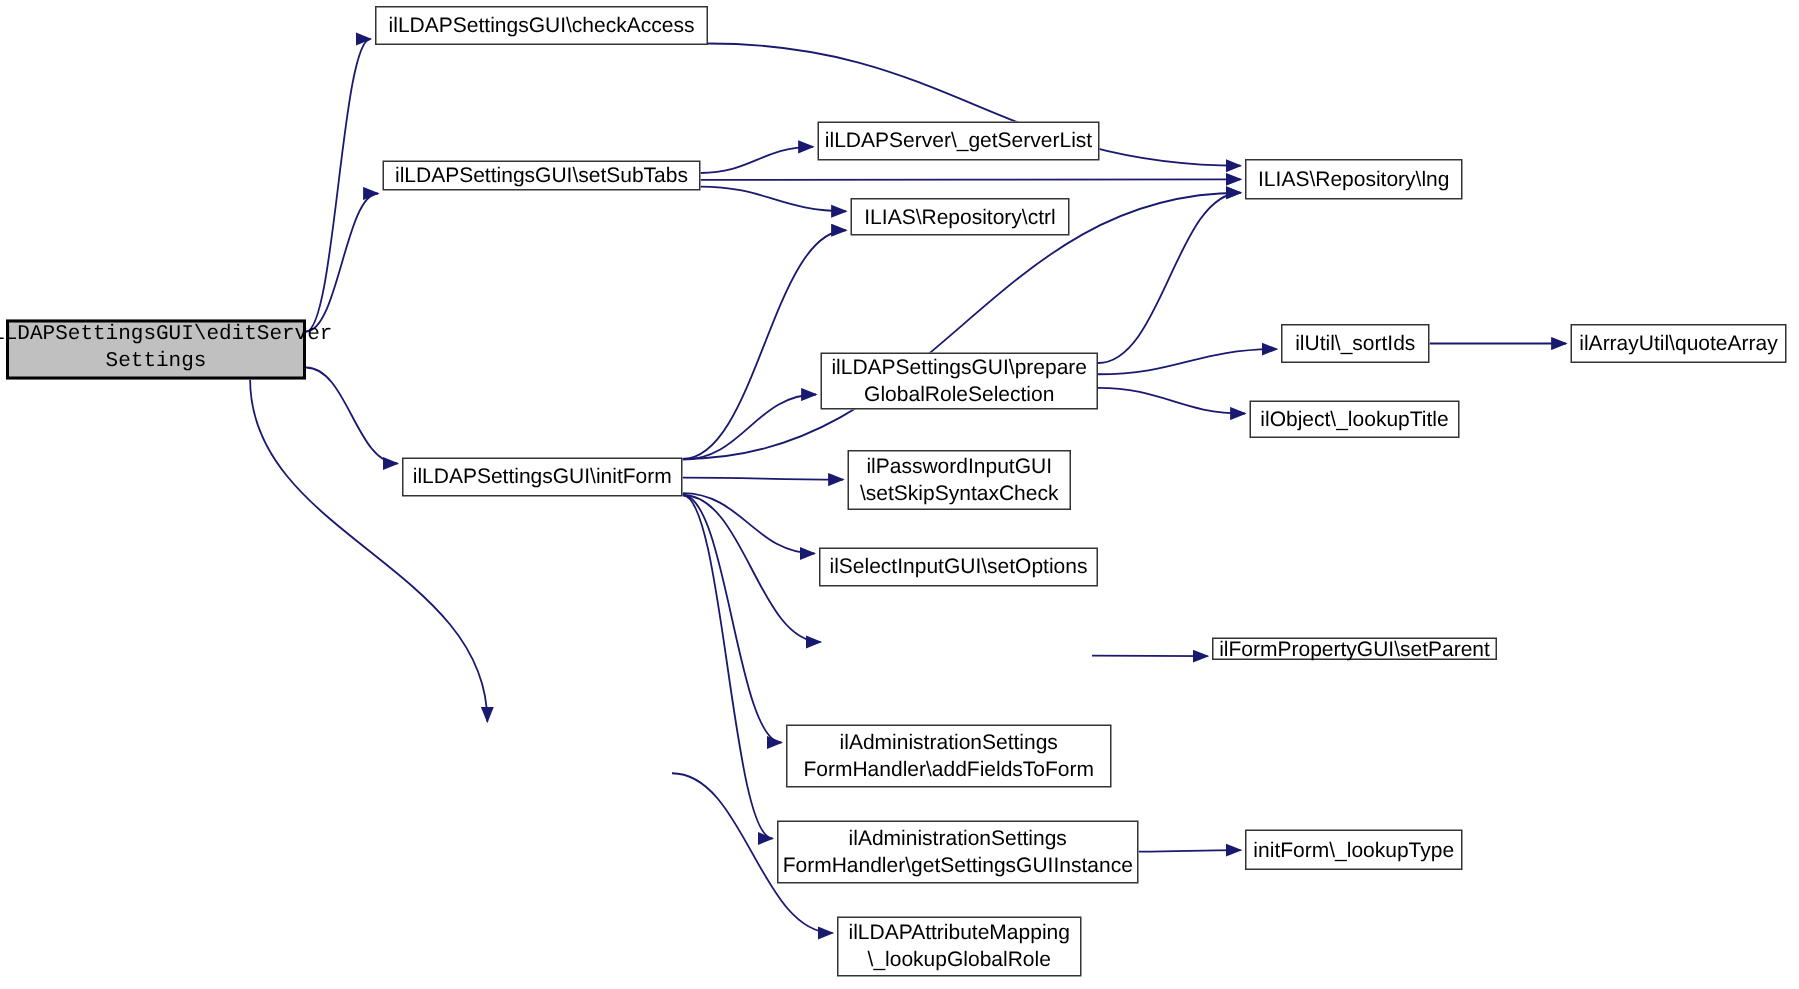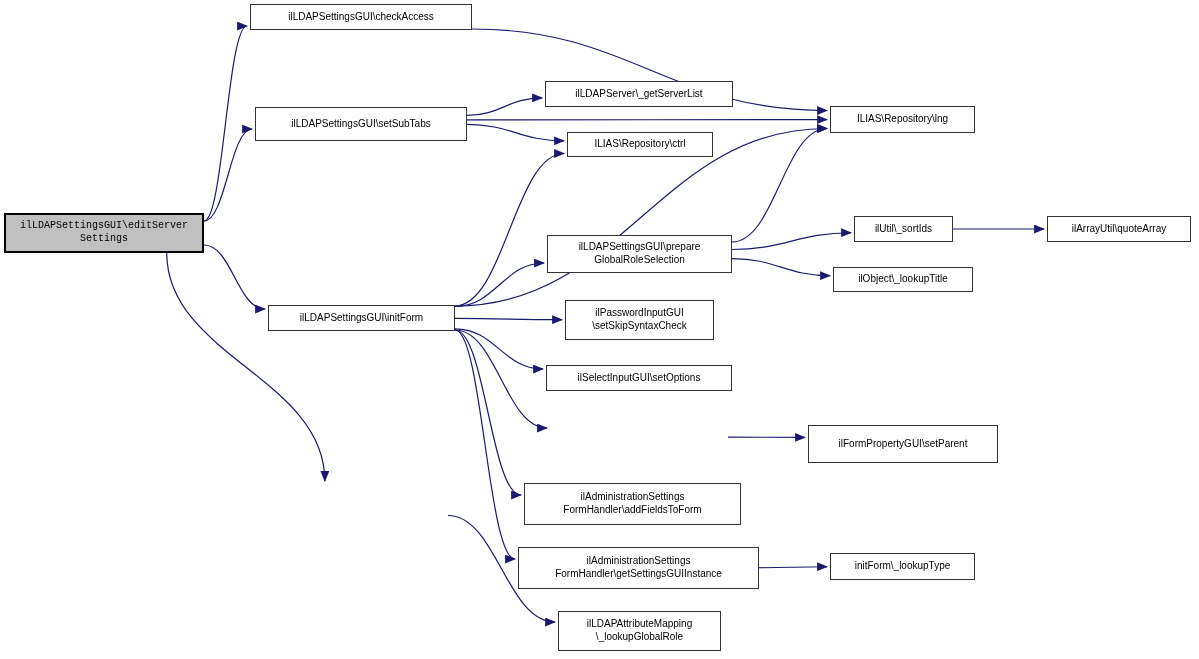--- a/index.html
+++ b/index.html
@@ -10,21 +10,21 @@
     font-family:"Liberation Sans",sans-serif;
     overflow:hidden;
   }
   #edge-layer{position:absolute;left:0;top:0;}
   .node{
     position:absolute;
     box-sizing:border-box;
     display:flex;align-items:center;justify-content:center;
     text-align:center;
     white-space:pre-line;
-    font-size:10px;line-height:1.26;
+    font-size:14px;line-height:1.26;
     color:var(--text,#000);
     background:var(--node-fill,#fff);
     border:1px solid var(--node-border,#2f2f2f);
     padding:0 2px;
     cursor:pointer;
   }
   .node.focused{
     background:var(--focus-fill,#c0c0c0);
     border:2px solid var(--focus-border,#000);
     cursor:default;
@@ -62,34 +62,34 @@
       <path d="M732,258.59 C776.1,258.59 785.9,275.675 830,275.675" fill="none" stroke="#191970" stroke-width="1.2" marker-end="url(#arrow)"></path>
       <path d="M953,229 C993.95,229 1003.05,229 1044,229" fill="none" stroke="#191970" stroke-width="1.2" marker-end="url(#arrow)"></path>
       <path d="M728,437.09 C762.65,437.09 770.35,437.425 805,437.425" fill="none" stroke="#191970" stroke-width="1.2" marker-end="url(#arrow)"></path>
       <path d="M759,567.73 C789.6,567.73 796.4,566.725 827,566.725" fill="none" stroke="#191970" stroke-width="1.2" marker-end="url(#arrow)"></path>
       <path d="M448,515.5 C496.15,515.5 506.85,622 555,622" fill="none" stroke="#191970" stroke-width="1.2" marker-end="url(#arrow)"></path>
     </svg>
 
   <div class="node focused" style="left:4px;top:213px;width:200px;height:40px">ilLDAPSettingsGUI\editServer
 Settings</div>
   <div class="node" style="left:250px;top:4px;width:222px;height:26px">ilLDAPSettingsGUI\checkAccess</div>
-  <div class="node" style="left:255px;top:107px;width:212px;height:34px">ilLDAPSettingsGUI\setSubTabs</div>
+  <div class="node" style="left:255px;top:107px;width:212px;height:20px">ilLDAPSettingsGUI\setSubTabs</div>
   <div class="node" style="left:545px;top:81px;width:188px;height:26px">ilLDAPServer\_getServerList</div>
   <div class="node" style="left:567px;top:132px;width:146px;height:25px">ILIAS\Repository\ctrl</div>
   <div class="node" style="left:830px;top:106px;width:145px;height:27px">ILIAS\Repository\lng</div>
   <div class="node" style="left:547px;top:235px;width:185px;height:38px">ilLDAPSettingsGUI\prepare
 GlobalRoleSelection</div>
   <div class="node" style="left:854px;top:216px;width:99px;height:26px">ilUtil\_sortIds</div>
   <div class="node" style="left:833px;top:267px;width:140px;height:25px">ilObject\_lookupTitle</div>
   <div class="node" style="left:1047px;top:216px;width:144px;height:26px">ilArrayUtil\quoteArray</div>
   <div class="node" style="left:268px;top:305px;width:187px;height:26px">ilLDAPSettingsGUI\initForm</div>
   <div class="node" style="left:565px;top:300px;width:149px;height:40px">ilPasswordInputGUI
 \setSkipSyntaxCheck</div>
   <div class="node" style="left:546px;top:365px;width:186px;height:26px">ilSelectInputGUI\setOptions</div>
-  <div class="node" style="left:808px;top:425px;width:190px;height:38px">ilFormPropertyGUI\setParent</div>
+  <div class="node" style="left:808px;top:425px;width:190px;height:15px">ilFormPropertyGUI\setParent</div>
   <div class="node" style="left:524px;top:483px;width:217px;height:42px">ilAdministrationSettings
 FormHandler\addFieldsToForm</div>
   <div class="node" style="left:518px;top:547px;width:241px;height:42px">ilAdministrationSettings
 FormHandler\getSettingsGUIInstance</div>
   <div class="node" style="left:830px;top:553px;width:145px;height:27px">initForm\_lookupType</div>
   <div class="node" style="left:558px;top:611px;width:163px;height:40px">ilLDAPAttributeMapping
 \_lookupGlobalRole</div>
 </div>
 
 </body></html>

